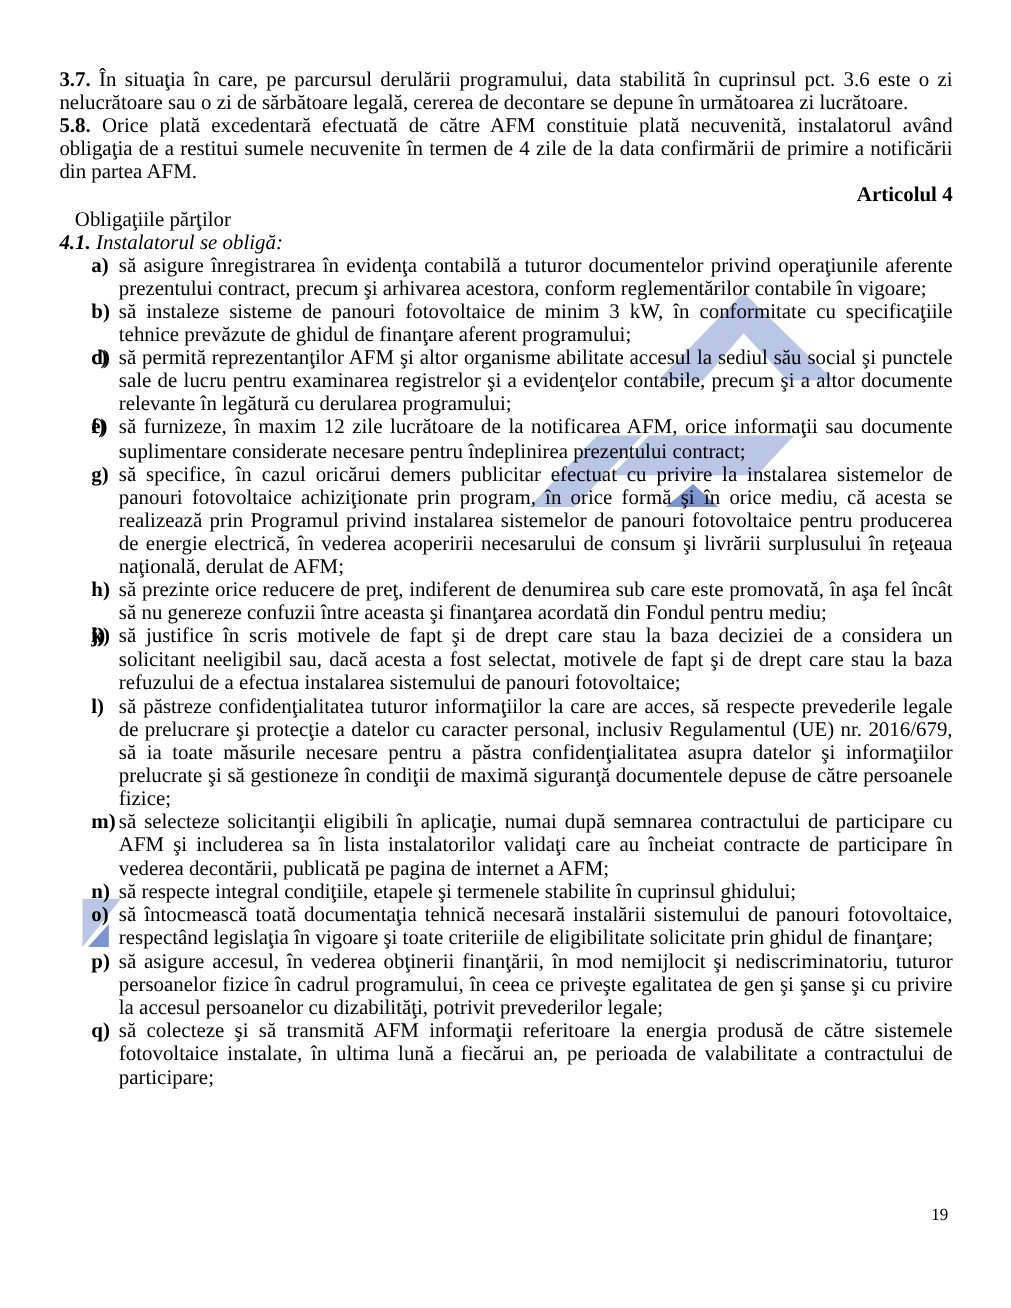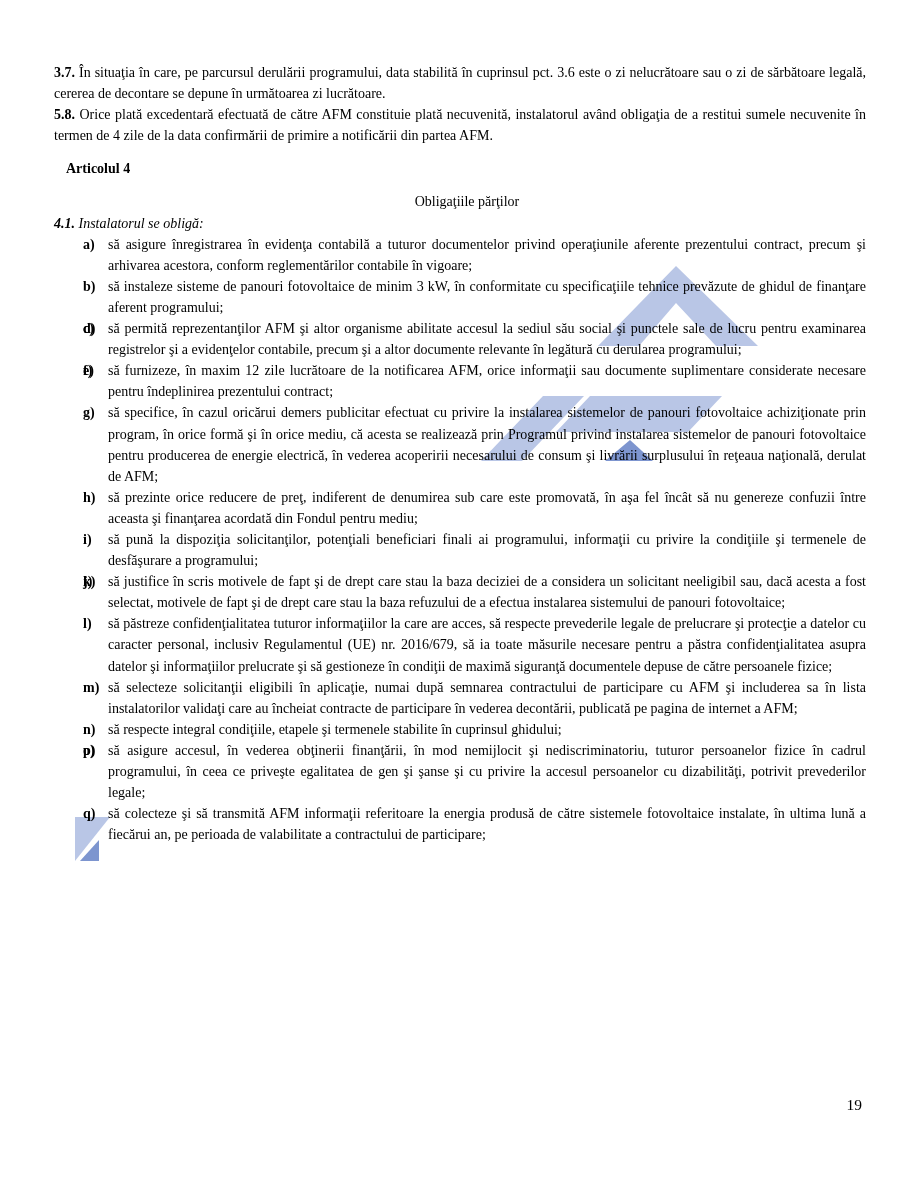--- a/index.html
+++ b/index.html
@@ -21,39 +21,39 @@
     left: 0;
     top: 0;
     z-index: 0;
   }
   .content {
     position: absolute;
     left: 54px;
     top: 62px;
     width: 812px;
     z-index: 1;
-    font-size: 14px;
+    font-size: 19px;
     line-height: 21.1px;
     text-align: justify;
   }
   p.para {
     margin: 0;
   }
   .lbl {
     font-weight: bold;
   }
   .article-title {
     font-weight: bold;
-    margin: 12px;
-    text-align: left;
+    margin: 0;
+    text-align: right;
   }
   .subtitle {
     margin: 0;
     padding-left: 14px;
-    text-align: center;
+    text-align: left;
   }
   .clause {
     margin: 0;
     font-style: italic;
   }
   .obligation {
     position: relative;
     padding-left: 54px;
     margin: 0;
   }
@@ -126,21 +126,20 @@
     <div class="obligation">
       <span class="ob-label">g)</span>
       <span>să specifice, în cazul oricărui demers publicitar efectuat cu privire la instalarea sistemelor de panouri fotovoltaice achiziţionate prin program, în orice formă şi în orice mediu, că acesta se realizează prin Programul privind instalarea sistemelor de panouri fotovoltaice pentru producerea de energie electrică, în vederea acoperirii necesarului de consum şi livrării surplusului în reţeaua naţională, derulat de AFM;</span>
     </div>
     <div class="obligation">
       <span class="ob-label">h)</span>
       <span>să prezinte orice reducere de preţ, indiferent de denumirea sub care este promovată, în aşa fel încât să nu genereze confuzii între aceasta şi finanţarea acordată din Fondul pentru mediu;</span>
     </div>
     <div class="obligation">
       <span class="ob-label">i)</span>
-      <span>să pună la dispoziţia solicitanţilor, potenţiali beneficiari finali ai programului, informaţii cu privire la condiţiile şi termenele de desfăşurare a programului;</span>
     </div>
     <div class="obligation">
       <span class="ob-label">j)</span>
     </div>
     <div class="obligation">
       <span class="ob-label">k)</span>
       <span>să justifice în scris motivele de fapt şi de drept care stau la baza deciziei de a considera un solicitant neeligibil sau, dacă acesta a fost selectat, motivele de fapt şi de drept care stau la baza refuzului de a efectua instalarea sistemului de panouri fotovoltaice;</span>
     </div>
     <div class="obligation">
       <span class="ob-label">l)</span>
@@ -149,20 +148,21 @@
     <div class="obligation">
       <span class="ob-label">m)</span>
       <span>să selecteze solicitanţii eligibili în aplicaţie, numai după semnarea contractului de participare cu AFM şi includerea sa în lista instalatorilor validaţi care au încheiat contracte de participare în vederea decontării, publicată pe pagina de internet a AFM;</span>
     </div>
     <div class="obligation">
       <span class="ob-label">n)</span>
       <span>să respecte integral condiţiile, etapele şi termenele stabilite în cuprinsul ghidului;</span>
     </div>
     <div class="obligation">
       <span class="ob-label">o)</span>
+      <span>să întocmească toată documentaţia tehnică necesară instalării sistemului de panouri fotovoltaice, respectând legislaţia în vigoare şi toate criteriile de eligibilitate solicitate prin ghidul de finanţare;</span>
     </div>
     <div class="obligation">
       <span class="ob-label">p)</span>
       <span>să asigure accesul, în vederea obţinerii finanţării, în mod nemijlocit şi nediscriminatoriu, tuturor persoanelor fizice în cadrul programului, în ceea ce priveşte egalitatea de gen şi şanse şi cu privire la accesul persoanelor cu dizabilităţi, potrivit prevederilor legale;</span>
     </div>
     <div class="obligation">
       <span class="ob-label">q)</span>
       <span>să colecteze şi să transmită AFM informaţii referitoare la energia produsă de către sistemele fotovoltaice instalate, în ultima lună a fiecărui an, pe perioada de valabilitate a contractului de participare;</span>
     </div>
 

